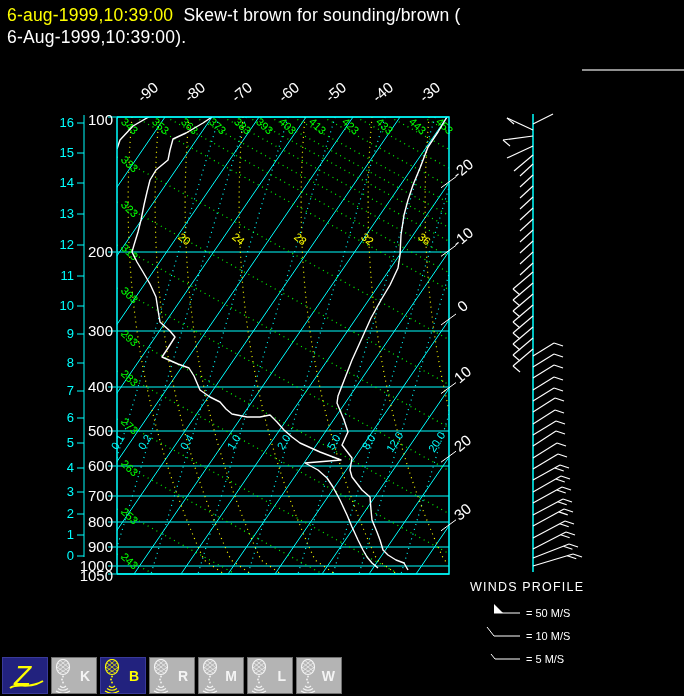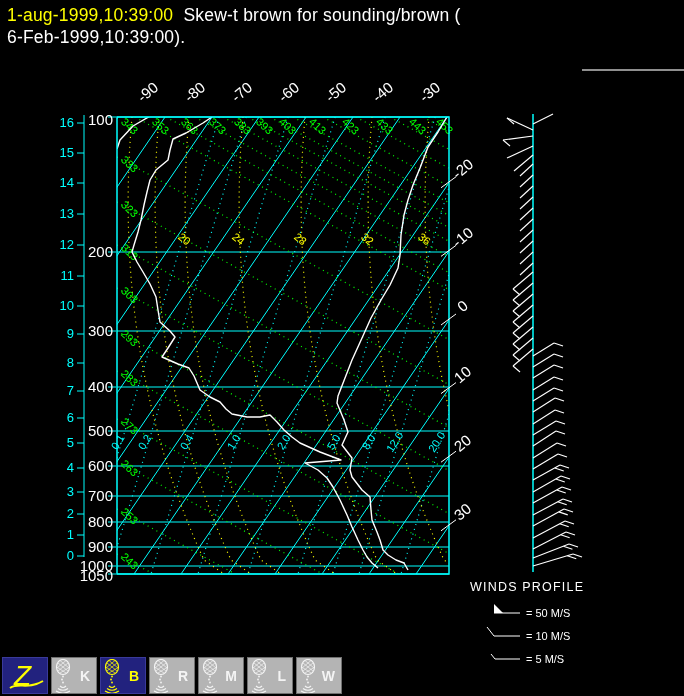--- a/index.html
+++ b/index.html
@@ -17,21 +17,21 @@
   .tb-letter{position:absolute;right:6px;top:10px;font-size:14px;font-weight:bold;color:#f4f4f4;}
   .tb-letter-sel{color:#ffff00;}
   .tb-icon{position:absolute;left:3px;top:1px;}
   text{font-family:"Liberation Sans", sans-serif;}
 </style>
 </head>
 <body>
 
 <div id="screen">
 
-  <div id="title-block"><span class="ts-yellow">1-aug-1999,10:39:00</span><span>  Skew-t brown for sounding/brown (</span><br><span>6-Feb-1999,10:39:00).</span></div>
+  <div id="title-block"><span class="ts-yellow">6-aug-1999,10:39:00</span><span>  Skew-t brown for sounding/brown (</span><br><span>6-Aug-1999,10:39:00).</span></div>
 
   <div id="edge-line"></div>
 
   <svg id="chart-svg" width="684" height="696" viewBox="0 0 684 696">
     <defs>
       <clipPath id="plotclip">
           <rect x="117" y="117" width="332" height="457"></rect>
         </clipPath>
     </defs>
     <g id="g-grid">

